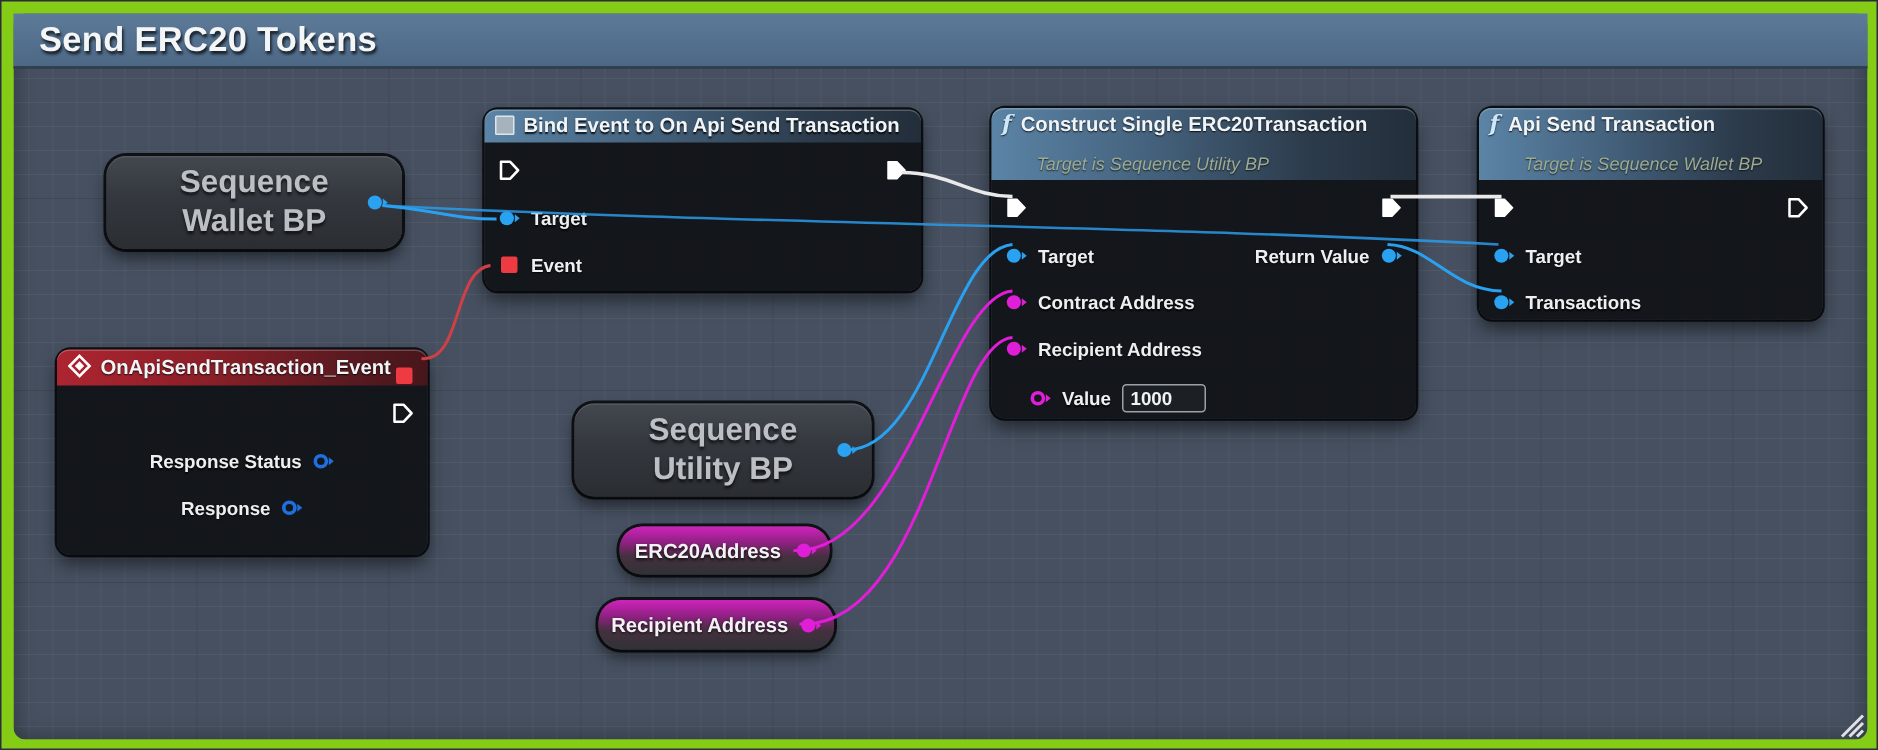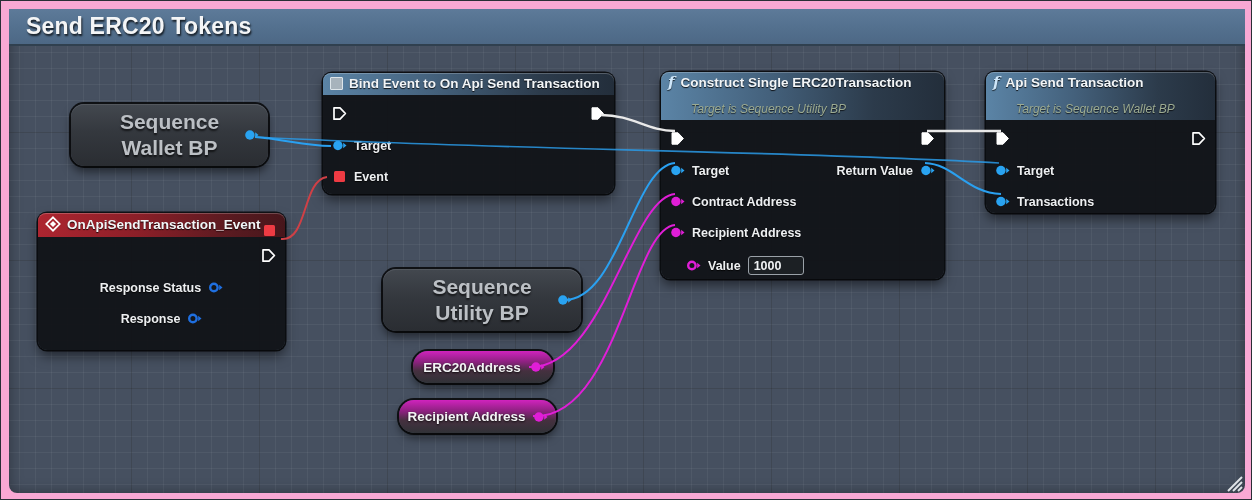--- a/index.html
+++ b/index.html
@@ -1,16 +1,16 @@
 <!DOCTYPE html>
 <html><head>
 <meta charset="utf-8">
 <style>
   html,body{margin:0;padding:0;background:#0d0f12;}
-  #stage{position:relative;width:1252px;height:500px;background:#f9a8d4;overflow:hidden;
+  #stage{position:relative;width:1252px;height:500px;background:#84cc16;overflow:hidden;
          font-family:"Liberation Sans",sans-serif;border:1px solid #2a2e36;box-sizing:border-box;}
   
   #canvas{position:absolute;left:8px;top:8px;width:1236px;height:484px;border-radius:8px;
     background-color:#465060;
     background-image:
       linear-gradient(rgba(0,0,0,.20) 1px, transparent 1px),
       linear-gradient(90deg, rgba(0,0,0,.20) 1px, transparent 1px),
       linear-gradient(rgba(255,255,255,.05) 1px, transparent 1px),
       linear-gradient(90deg, rgba(255,255,255,.05) 1px, transparent 1px);
     background-size:128px 128px,128px 128px,16px 16px,16px 16px;
@@ -140,21 +140,21 @@
       <span>Target</span>
     </div>
     <div class="row">
       <svg class="pin" style="color:#ee3b43">
           <use href="#pin-square"></use>
         </svg>
       <span>Event</span>
     </div>
   </div>
 
-  <div class="node" style="left:37px;top:212px;width:247px;height:137px;">
+  <div class="node" style="left:37px;top:232px;width:247px;height:137px;">
     <div class="nh nh-red" style="position:relative;padding-bottom:5px;">
       <div class="nh-line">
         <svg class="pin" style="width:16px;height:16px;">
             <use href="#diamond-icon"></use>
           </svg>
         <span class="nh-title">OnApiSendTransaction_Event</span>
       </div>
       <svg class="pin delegate" style="color:#ee3b43">
           <use href="#pin-square"></use>
         </svg>

